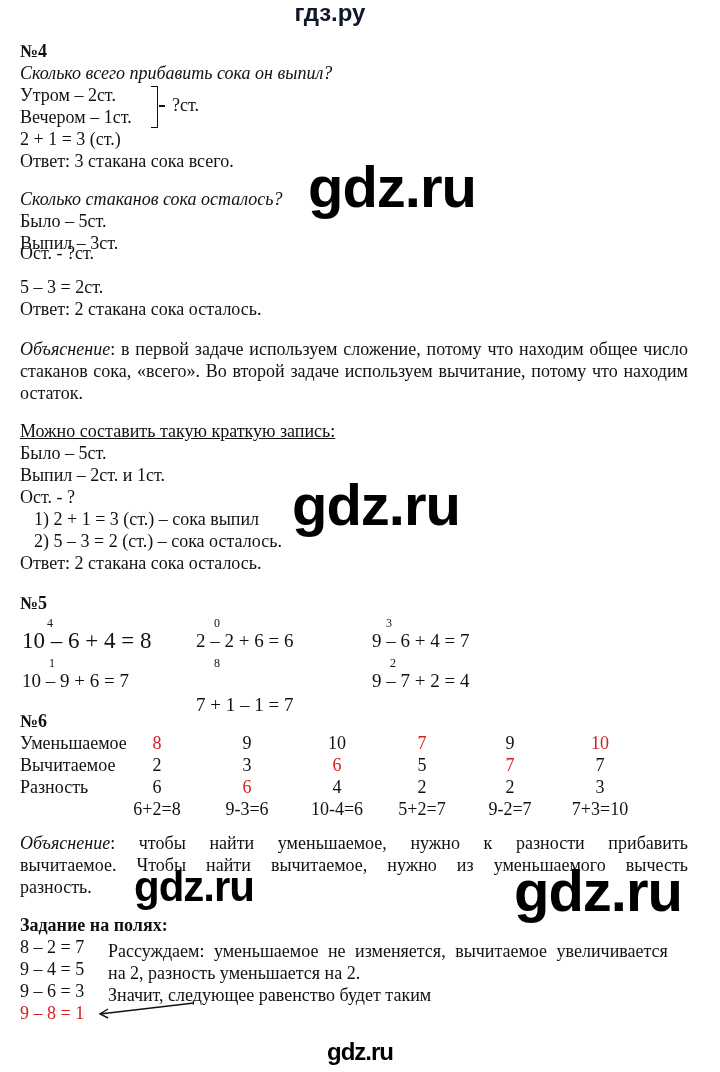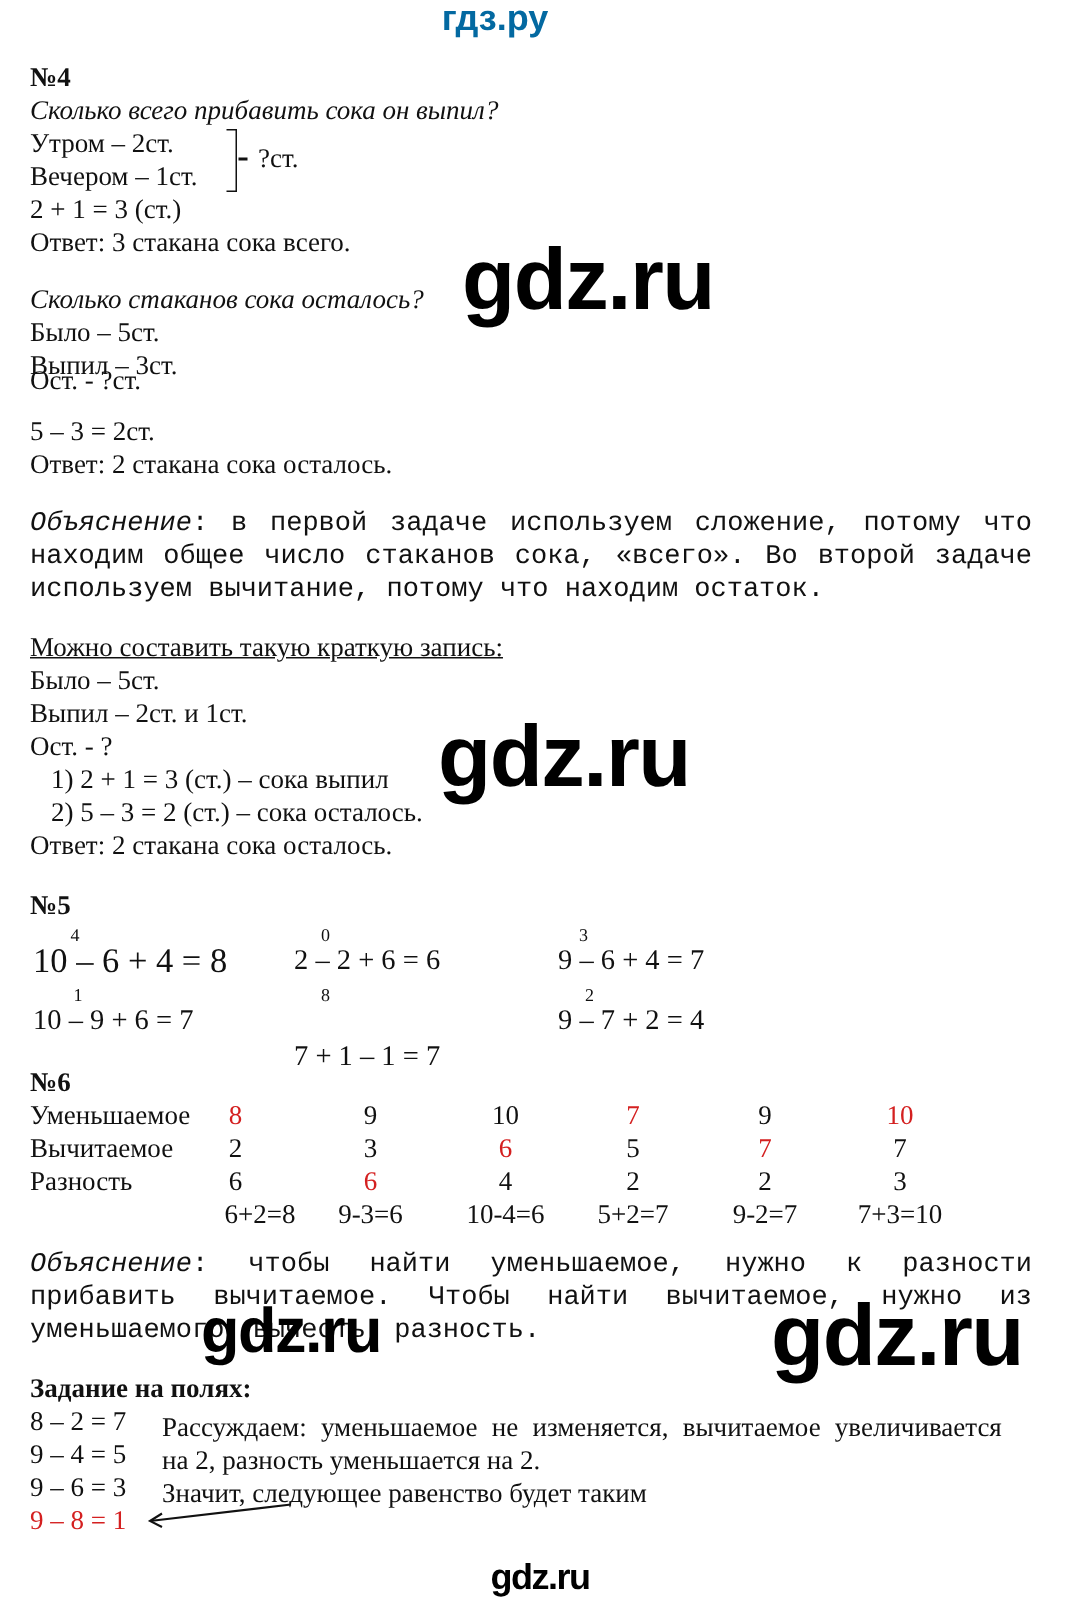--- a/index.html
+++ b/index.html
@@ -1,31 +1,31 @@
 <!DOCTYPE html>
 <html><head>
   <meta charset="utf-8">
   <style>
     html, body { margin: 0; padding: 0; background: #ffffff; }
     body {
       width: 720px; height: 1072px; position: relative; overflow: hidden;
       font-family: "Liberation Serif", serif; font-size: 18px; color: #111; line-height: 22px;
     }
     .abs { position: absolute; white-space: nowrap; }
-    .header { left: 0; width: 660px; top: 2px; text-align: center; font-family: "Liberation Sans", sans-serif; font-weight: bold; font-size: 24px; color: #0369a1; }
+    .header { left: 0; width: 660px; top: 2px; text-align: center; font-family: "Liberation Sans", sans-serif; font-weight: bold; font-size: 24px; color: #0f172a; }
     .wm { font-family: "Liberation Sans", sans-serif; font-weight: bold; color: #000; letter-spacing: -1px; }
     .wm-big { font-size: 58px; line-height: 58px; }
     .wm-mid { font-size: 42px; line-height: 42px; }
     .wm-small { font-size: 24px; line-height: 24px; }
     .bold { font-weight: bold; }
     .ital { font-style: italic; }
     .red { color: #d42020; }
     .under { text-decoration: underline; }
     .line { left: 20px; }
-    .para { left: 20px; width: 668px; white-space: normal; text-align: justify; font-family: Liberation Mono, monospace; }
+    .para { left: 20px; width: 668px; white-space: normal; text-align: justify; }
     .bracket { border-right: 1.5px solid #111; border-top: 1.5px solid #111; border-bottom: 1.5px solid #111; width: 6px; height: 40px; }
     .tick { width: 6px; height: 1.5px; background: #111; }
     .sup { font-size: 12px; line-height: 12px; }
     .cell { text-align: center; width: 80px; }
   </style>
 </head>
 <body>
 
 <div class="abs header">гдз.ру</div>
 
@@ -96,21 +96,21 @@
 <div class="abs cell red" style="left:470px; top:754px;">7</div>
 <div class="abs cell" style="left:560px; top:754px;">7</div>
 
 <div class="abs cell" style="left:117px; top:776px;">6</div>
 <div class="abs cell red" style="left:207px; top:776px;">6</div>
 <div class="abs cell" style="left:297px; top:776px;">4</div>
 <div class="abs cell" style="left:382px; top:776px;">2</div>
 <div class="abs cell" style="left:470px; top:776px;">2</div>
 <div class="abs cell" style="left:560px; top:776px;">3</div>
 
-<div class="abs cell" style="left:117px; top:798px;text-align:right;">6+2=8</div>
+<div class="abs cell" style="left:117px; top:798px;">6+2=8</div>
 <div class="abs cell" style="left:207px; top:798px;">9-3=6</div>
 <div class="abs cell" style="left:297px; top:798px;">10-4=6</div>
 <div class="abs cell" style="left:382px; top:798px;">5+2=7</div>
 <div class="abs cell" style="left:470px; top:798px;">9-2=7</div>
 <div class="abs cell" style="left:560px; top:798px;">7+3=10</div>
 
 <div class="abs para" style="top:832px; word-spacing:8px;"><span class="ital">Объяснение</span><span>: чтобы найти уменьшаемое, нужно к разности прибавить вычитаемое. Чтобы найти вычитаемое, нужно из уменьшаемого вычесть разность.</span></div>
 
 <div class="abs wm wm-mid" style="left:134px; top:866px;">gdz.ru</div>
 <div class="abs wm wm-big" style="left:514px; top:862px;">gdz.ru</div>

